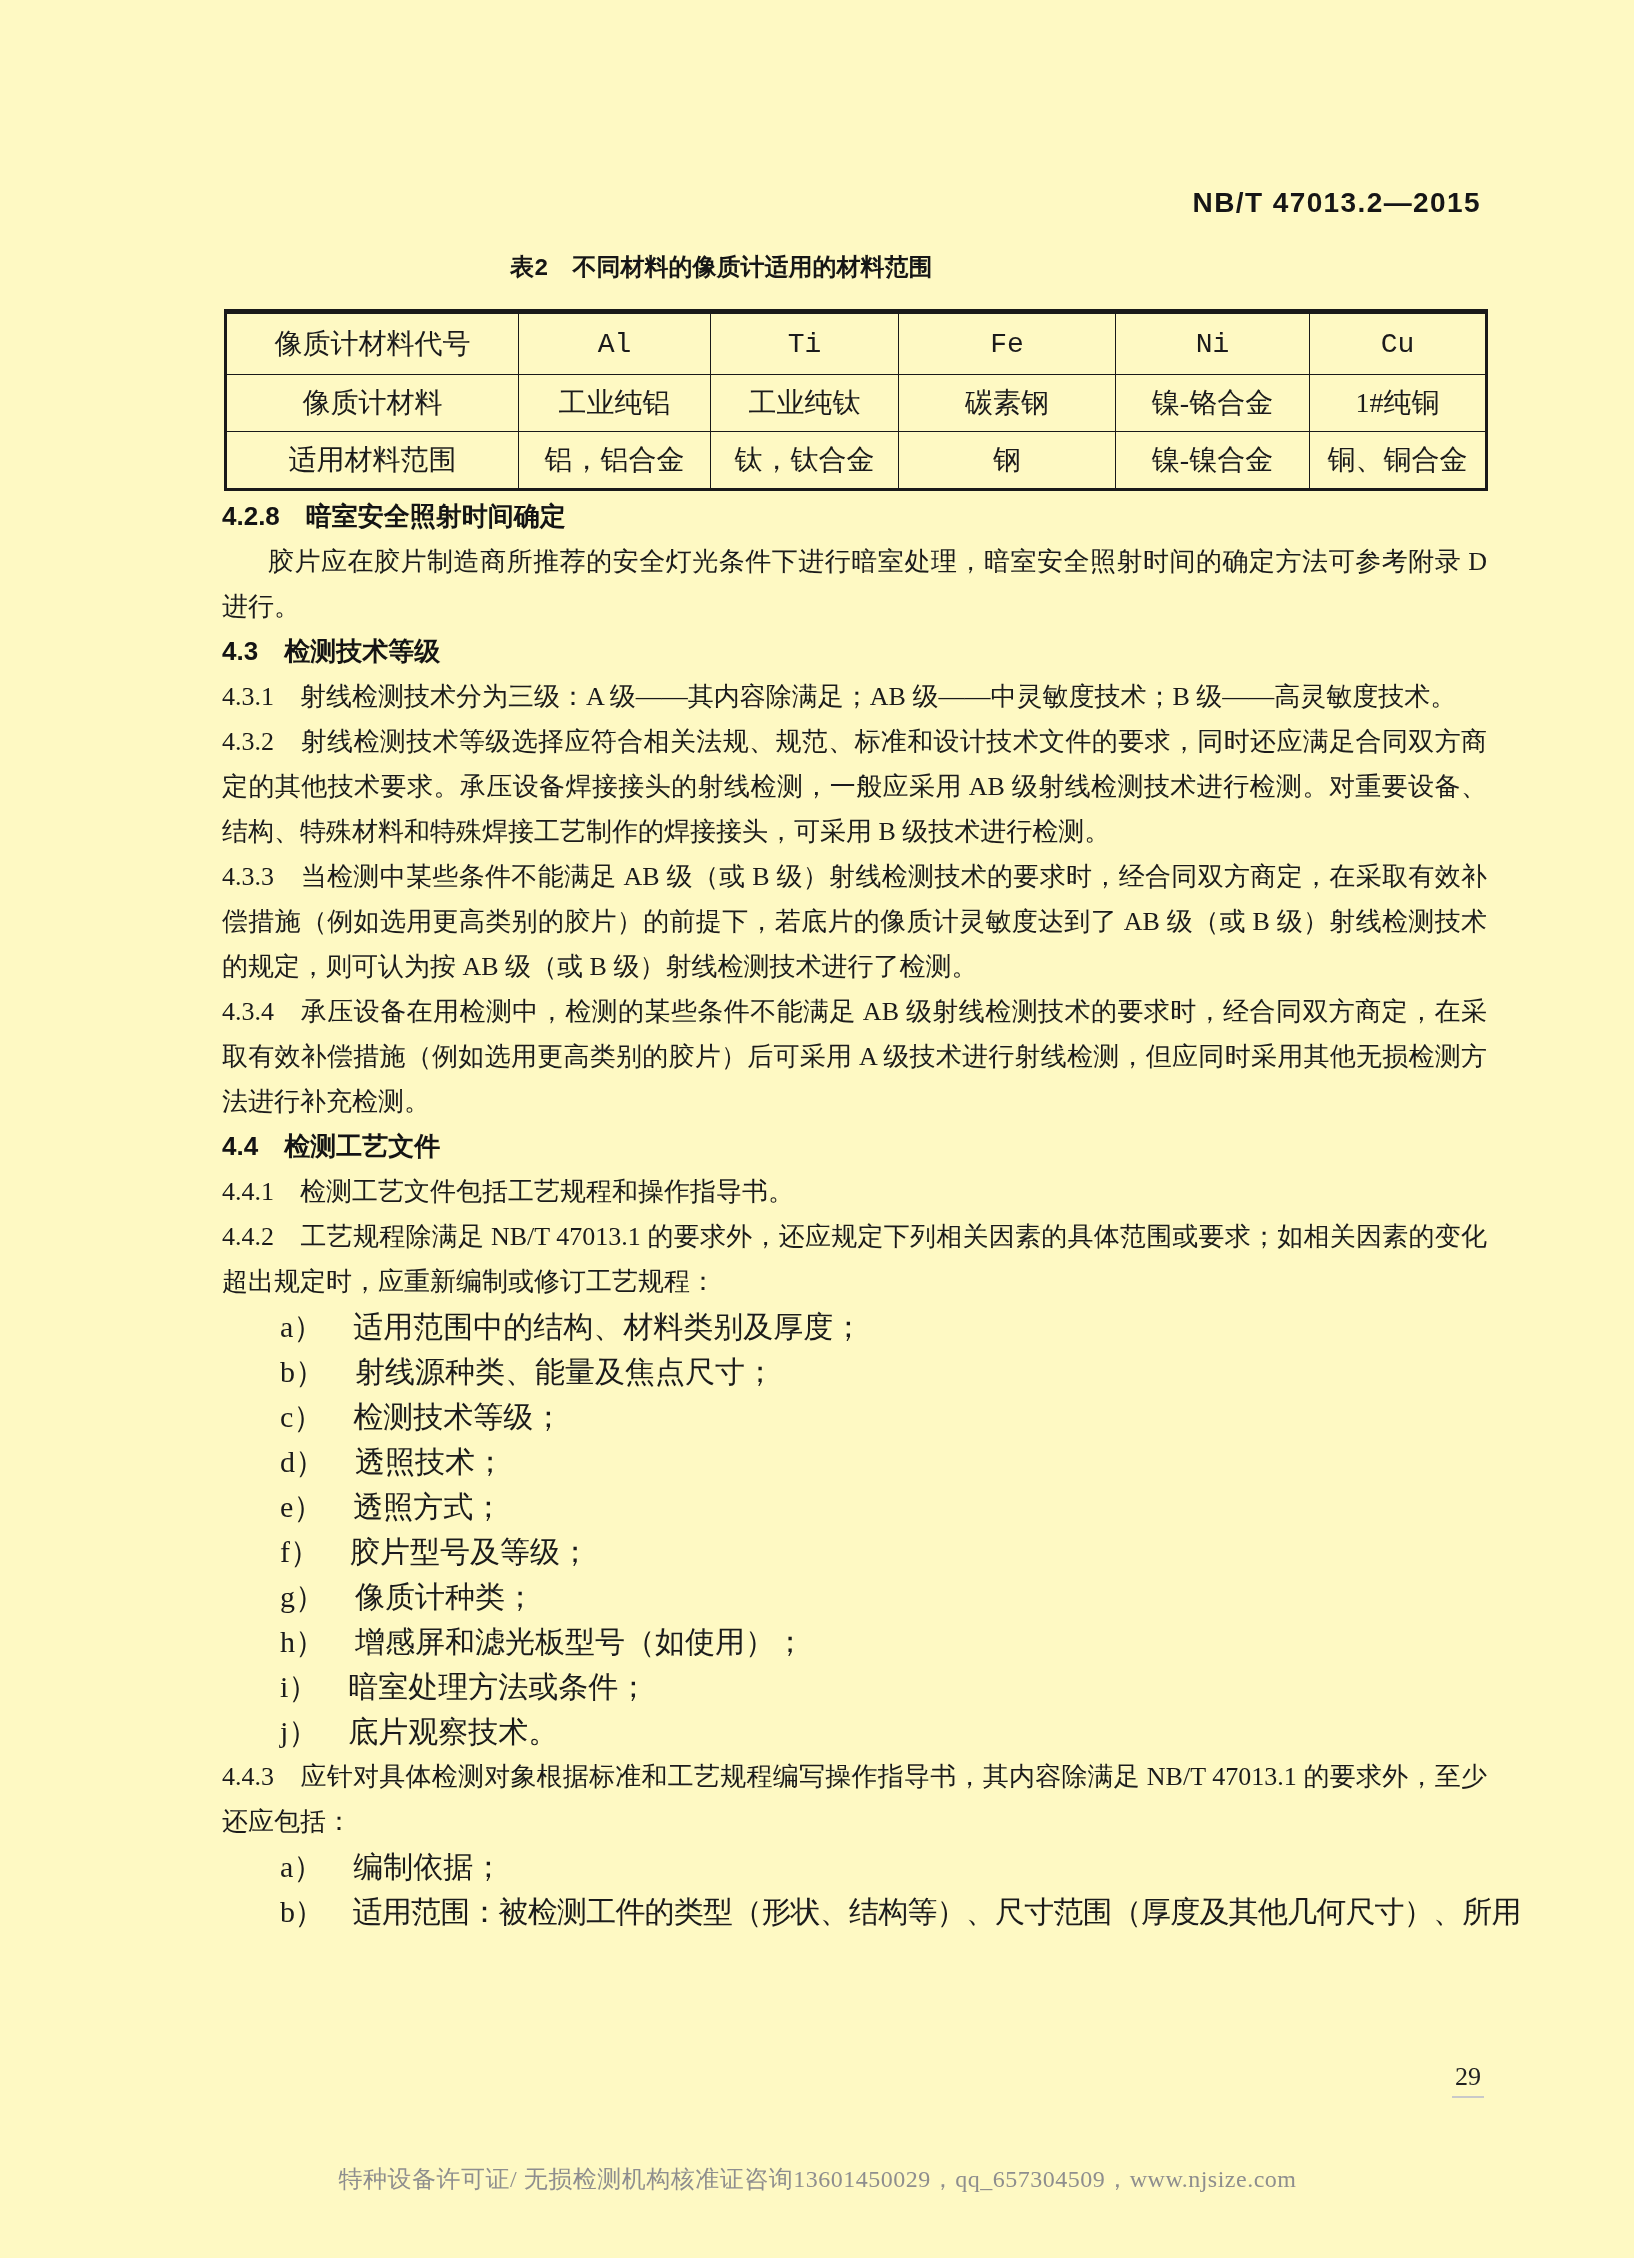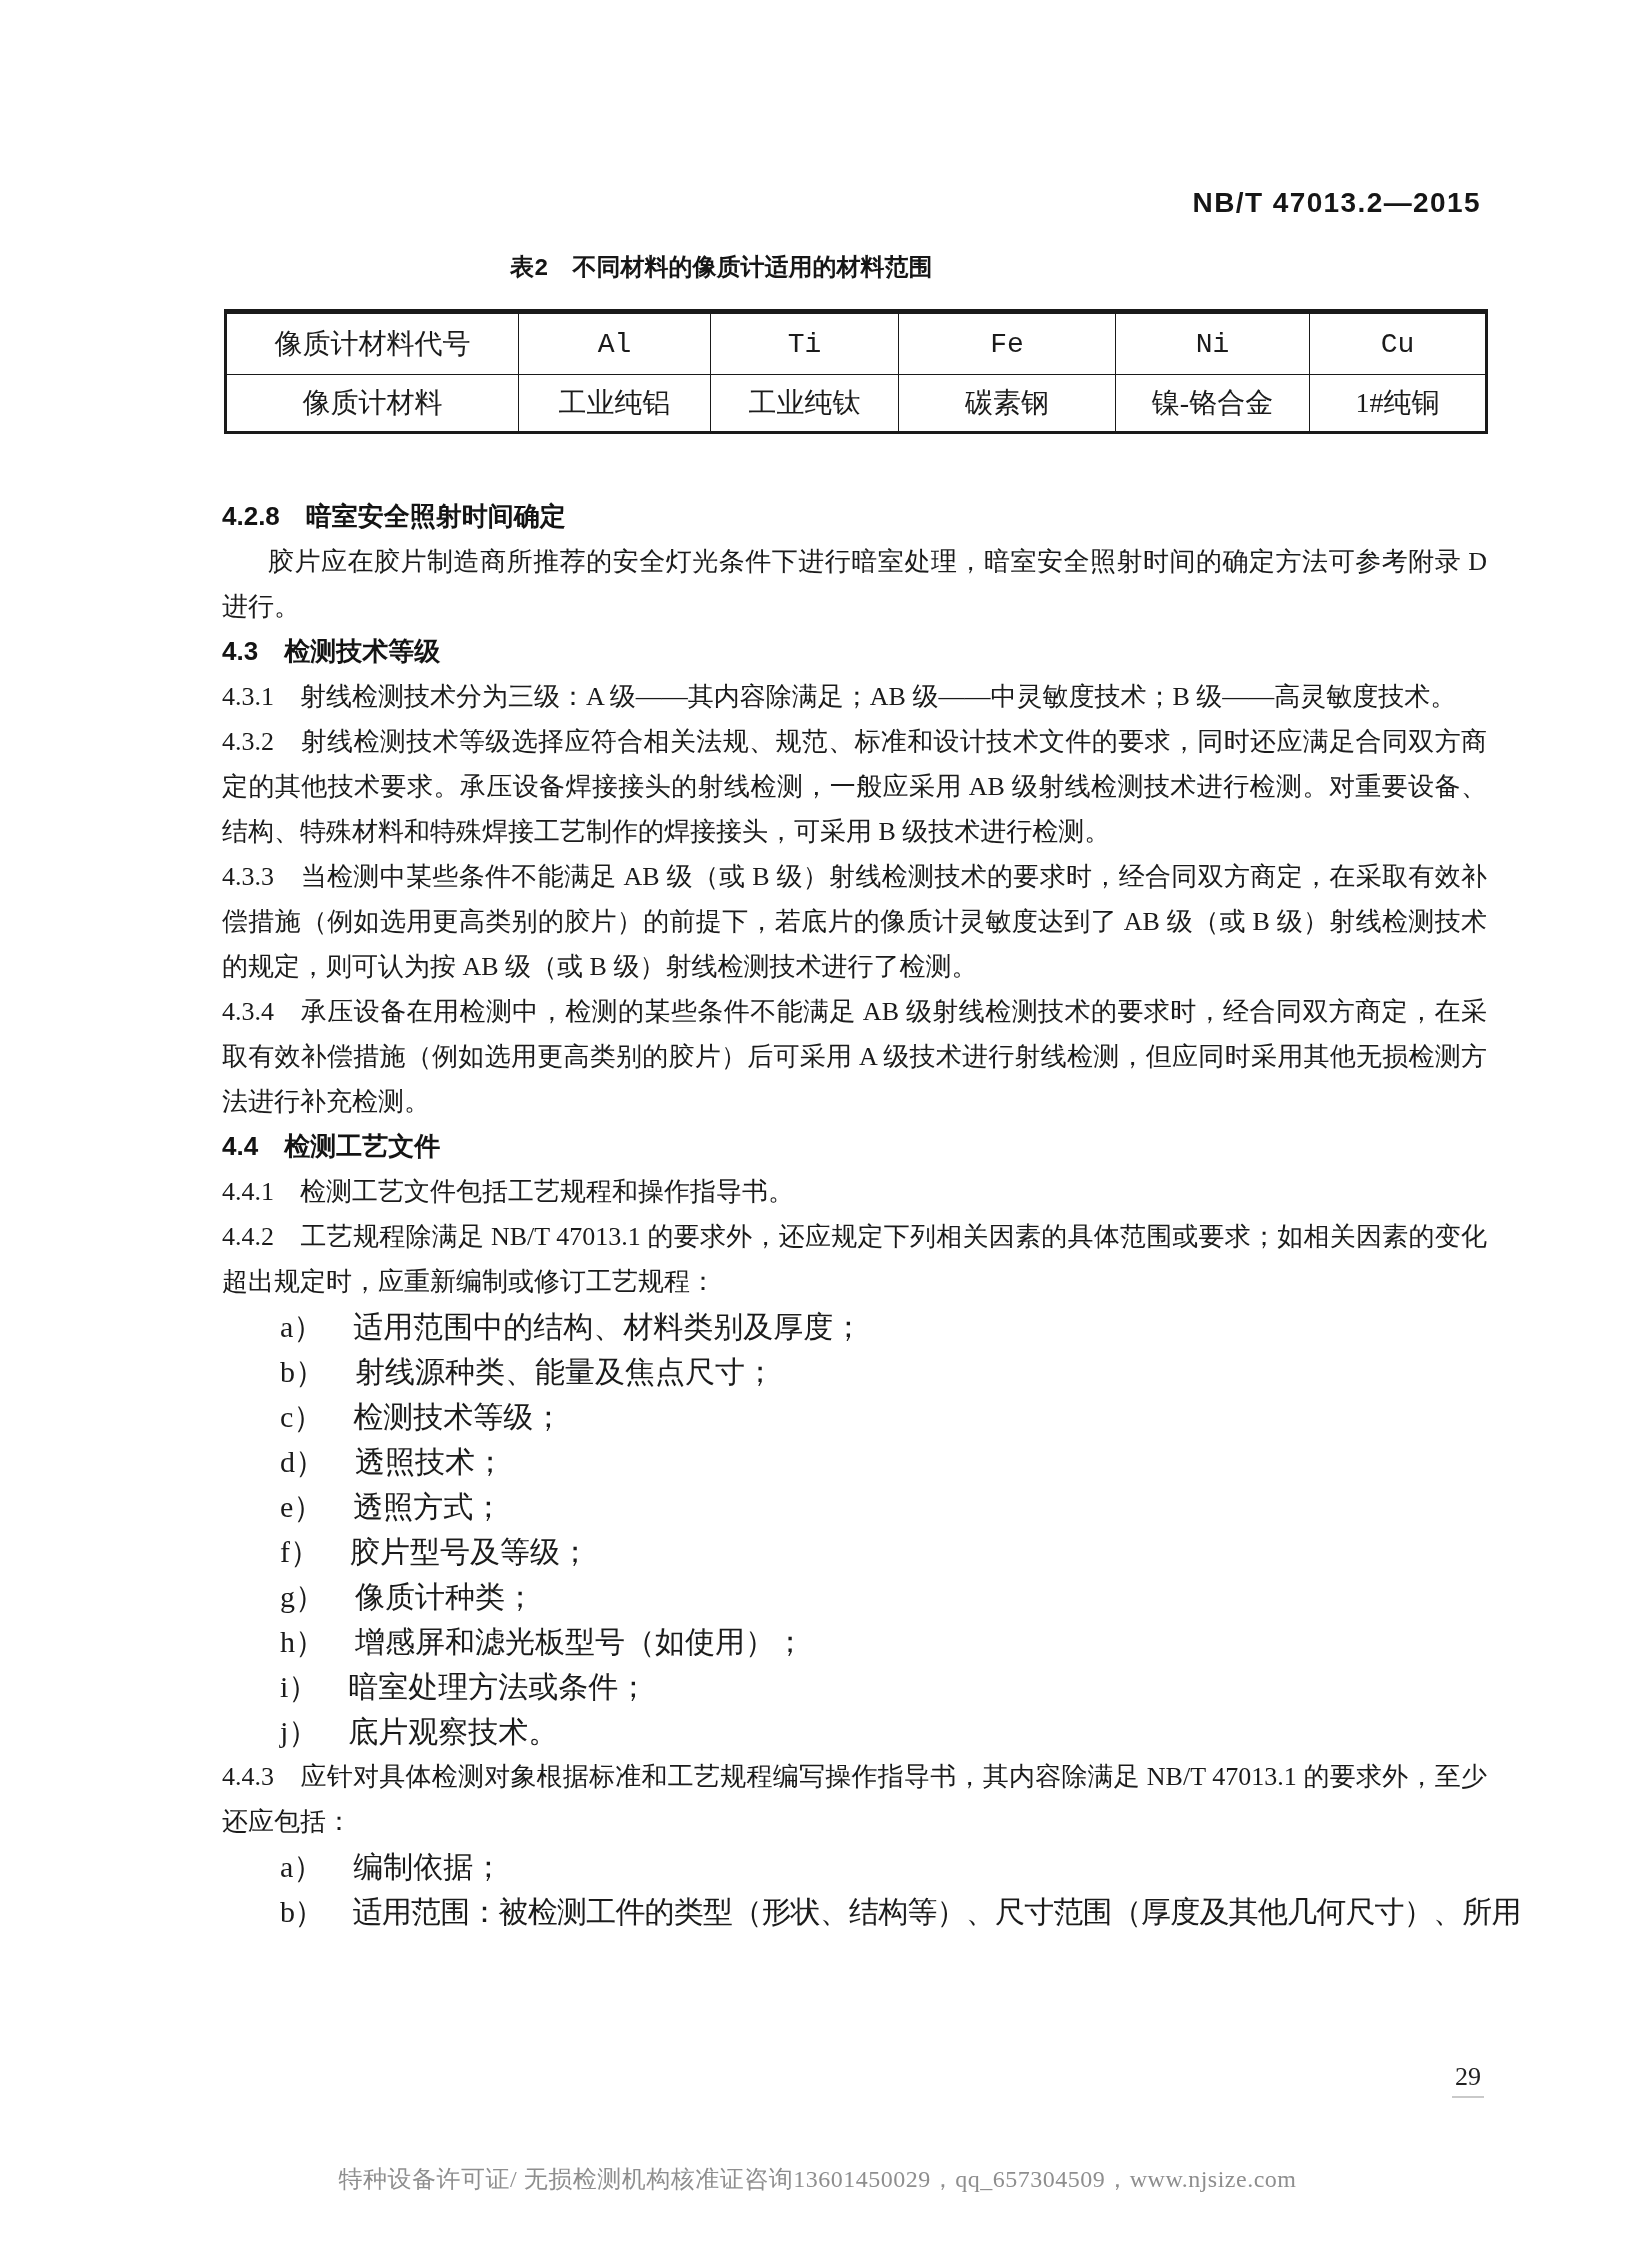--- a/index.html
+++ b/index.html
@@ -1,19 +1,19 @@
 <!DOCTYPE html>
 <html><head>
 <meta charset="utf-8">
 <style>
   html,body{margin:0;padding:0;background:#d9d9d9;}
   .page{
     position:relative;
     width:1635px;height:2258px;
-    background:#ffffff;
+    background:#fef9c3;
     overflow:hidden;
     font-family:"Liberation Serif","DejaVu Serif",serif;
     color:#1b1b1b;
   }
   
   .doc-code{
     position:absolute;top:187px;right:154px;
     font-family:"Liberation Sans","DejaVu Sans",sans-serif;
     font-weight:bold;font-size:28px;letter-spacing:1.4px;
     color:#161616;
@@ -94,20 +94,28 @@
         <td>Cu</td>
       </tr>
       <tr>
         <td>像质计材料</td>
         <td>工业纯铝</td>
         <td>工业纯钛</td>
         <td>碳素钢</td>
         <td>镍-铬合金</td>
         <td>1#纯铜</td>
       </tr>
+      <tr>
+        <td>适用材料范围</td>
+        <td>铝，铝合金</td>
+        <td>钛，钛合金</td>
+        <td>钢</td>
+        <td>镍-镍合金</td>
+        <td>铜、铜合金</td>
+      </tr>
     </tbody>
   </table>
 
   <div class="body">
     <h3>4.2.8　暗室安全照射时间确定</h3>
     <p class="first-indent">胶片应在胶片制造商所推荐的安全灯光条件下进行暗室处理，暗室安全照射时间的确定方法可参考附录 D 进行。</p>
     <h3>4.3　检测技术等级</h3>
     <p>4.3.1　射线检测技术分为三级：A 级——其内容除满足；AB 级——中灵敏度技术；B 级——高灵敏度技术。</p>
     <p>4.3.2　射线检测技术等级选择应符合相关法规、规范、标准和设计技术文件的要求，同时还应满足合同双方商定的其他技术要求。承压设备焊接接头的射线检测，一般应采用 AB 级射线检测技术进行检测。对重要设备、结构、特殊材料和特殊焊接工艺制作的焊接接头，可采用 B 级技术进行检测。</p>
     <p>4.3.3　当检测中某些条件不能满足 AB 级（或 B 级）射线检测技术的要求时，经合同双方商定，在采取有效补偿措施（例如选用更高类别的胶片）的前提下，若底片的像质计灵敏度达到了 AB 级（或 B 级）射线检测技术的规定，则可认为按 AB 级（或 B 级）射线检测技术进行了检测。</p>

